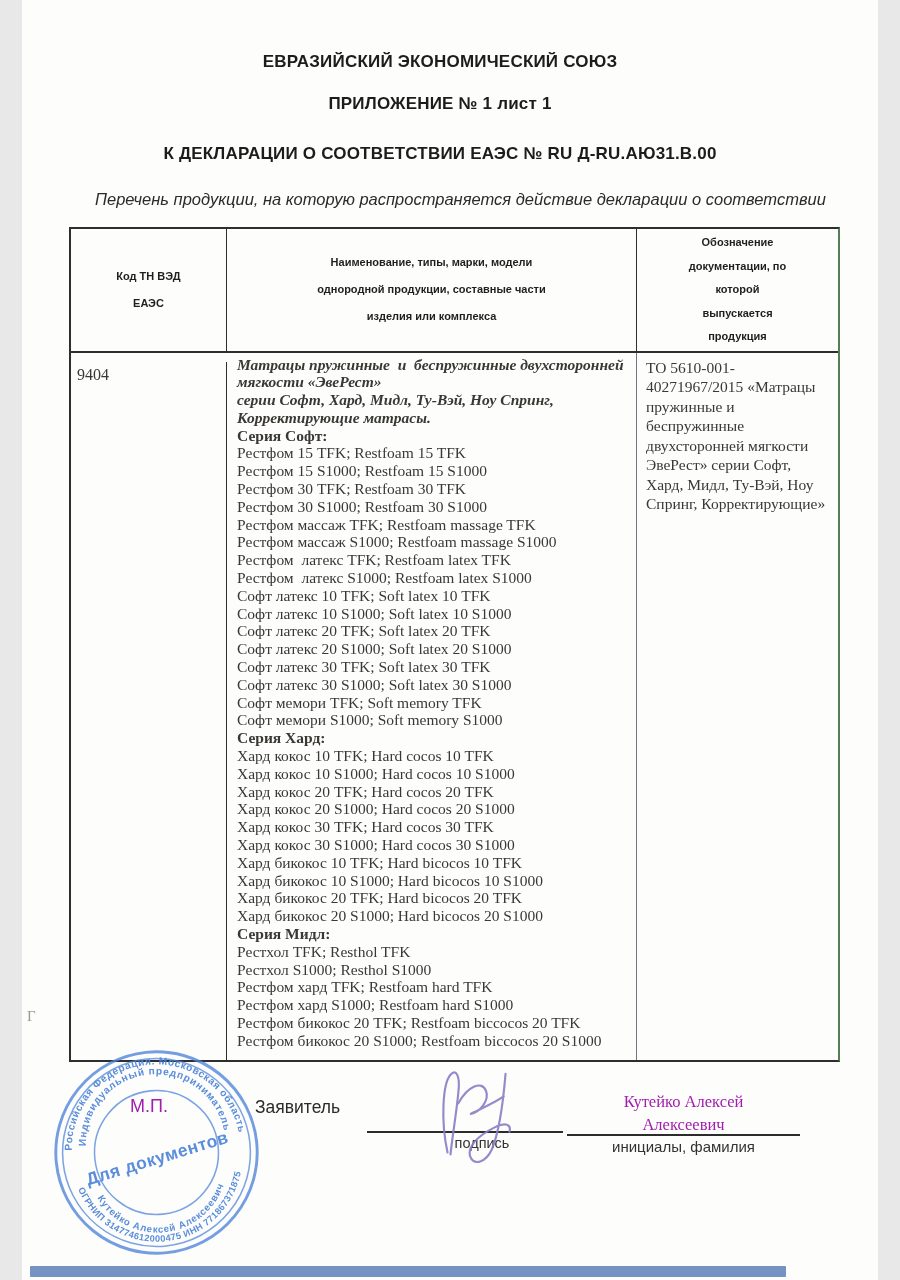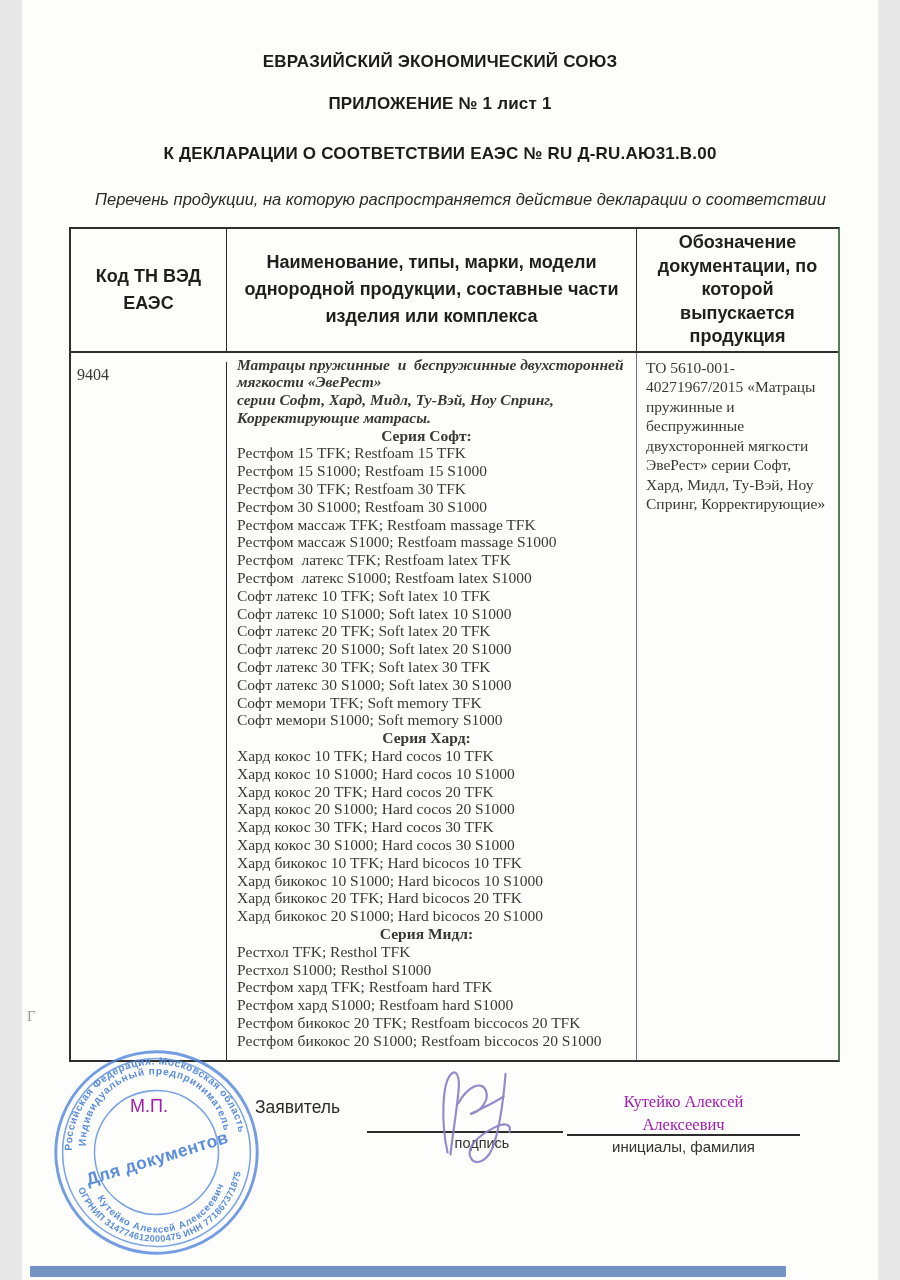--- a/index.html
+++ b/index.html
@@ -20,32 +20,32 @@
   .ptable{
     position:absolute;left:47px;top:227px;width:767px;
     border:2px solid #2e2e2e;border-right:2px solid #567d57;
     display:grid;grid-template-columns:156px 410px auto;
     background:#fdfdfc;
   }
   .cell{box-sizing:border-box;}
   .th{
     border-bottom:2px solid #2e2e2e;min-height:122px;
     display:flex;align-items:center;justify-content:center;text-align:center;
-    font-weight:bold;font-size:18px;color:#1f1f1f;white-space:pre-line;
+    font-weight:bold;font-size:11px;color:#1f1f1f;white-space:pre-line;
   }
   .th1{line-height:27px;border-right:1.5px solid #2e2e2e;}
   .th2{line-height:27px;border-right:1.5px solid #2e2e2e;text-align:center;}
   .th3{line-height:23.5px;padding:2px 4px;}
   .td{font-family:"Liberation Serif",serif;color:#3a3833;}
   .td1{border-right:1.5px solid #2e2e2e;padding:4px 6px;font-size:16px;min-height:698px;margin-top:9px;}
   .td2{border-right:1.5px solid #7a6f85;padding:3px 20px 6px 10px;font-size:15.5px;}
   .td3{padding:5px 6px 5px 9px;font-size:15.5px;line-height:19.5px;white-space:pre-line;}
   .pline{white-space:pre;line-height:17.8px;}
   .pline.bi{font-weight:bold;font-style:italic;}
-  .pline.b{font-weight:bold;text-align:center;}
+  .pline.b{font-weight:bold;}
 
   
   .mp{position:absolute;left:108px;top:1096px;font-size:18px;color:#a21caf;z-index:3;}
   .applicant{position:absolute;left:233px;top:1097px;font-size:17.5px;color:#2b2b2b;}
   .sig-line{position:absolute;left:345px;top:1131px;width:196px;border-top:2px solid #2c2c2c;}
   .sig-caption{position:absolute;left:375px;top:1135px;width:170px;text-align:center;
     font-size:14.5px;color:#333;}
   .name{position:absolute;left:545px;top:1090px;width:233px;text-align:center;
     font-family:"Liberation Serif",serif;font-size:16.5px;line-height:23px;
     white-space:pre-line;color:#a21caf;}

